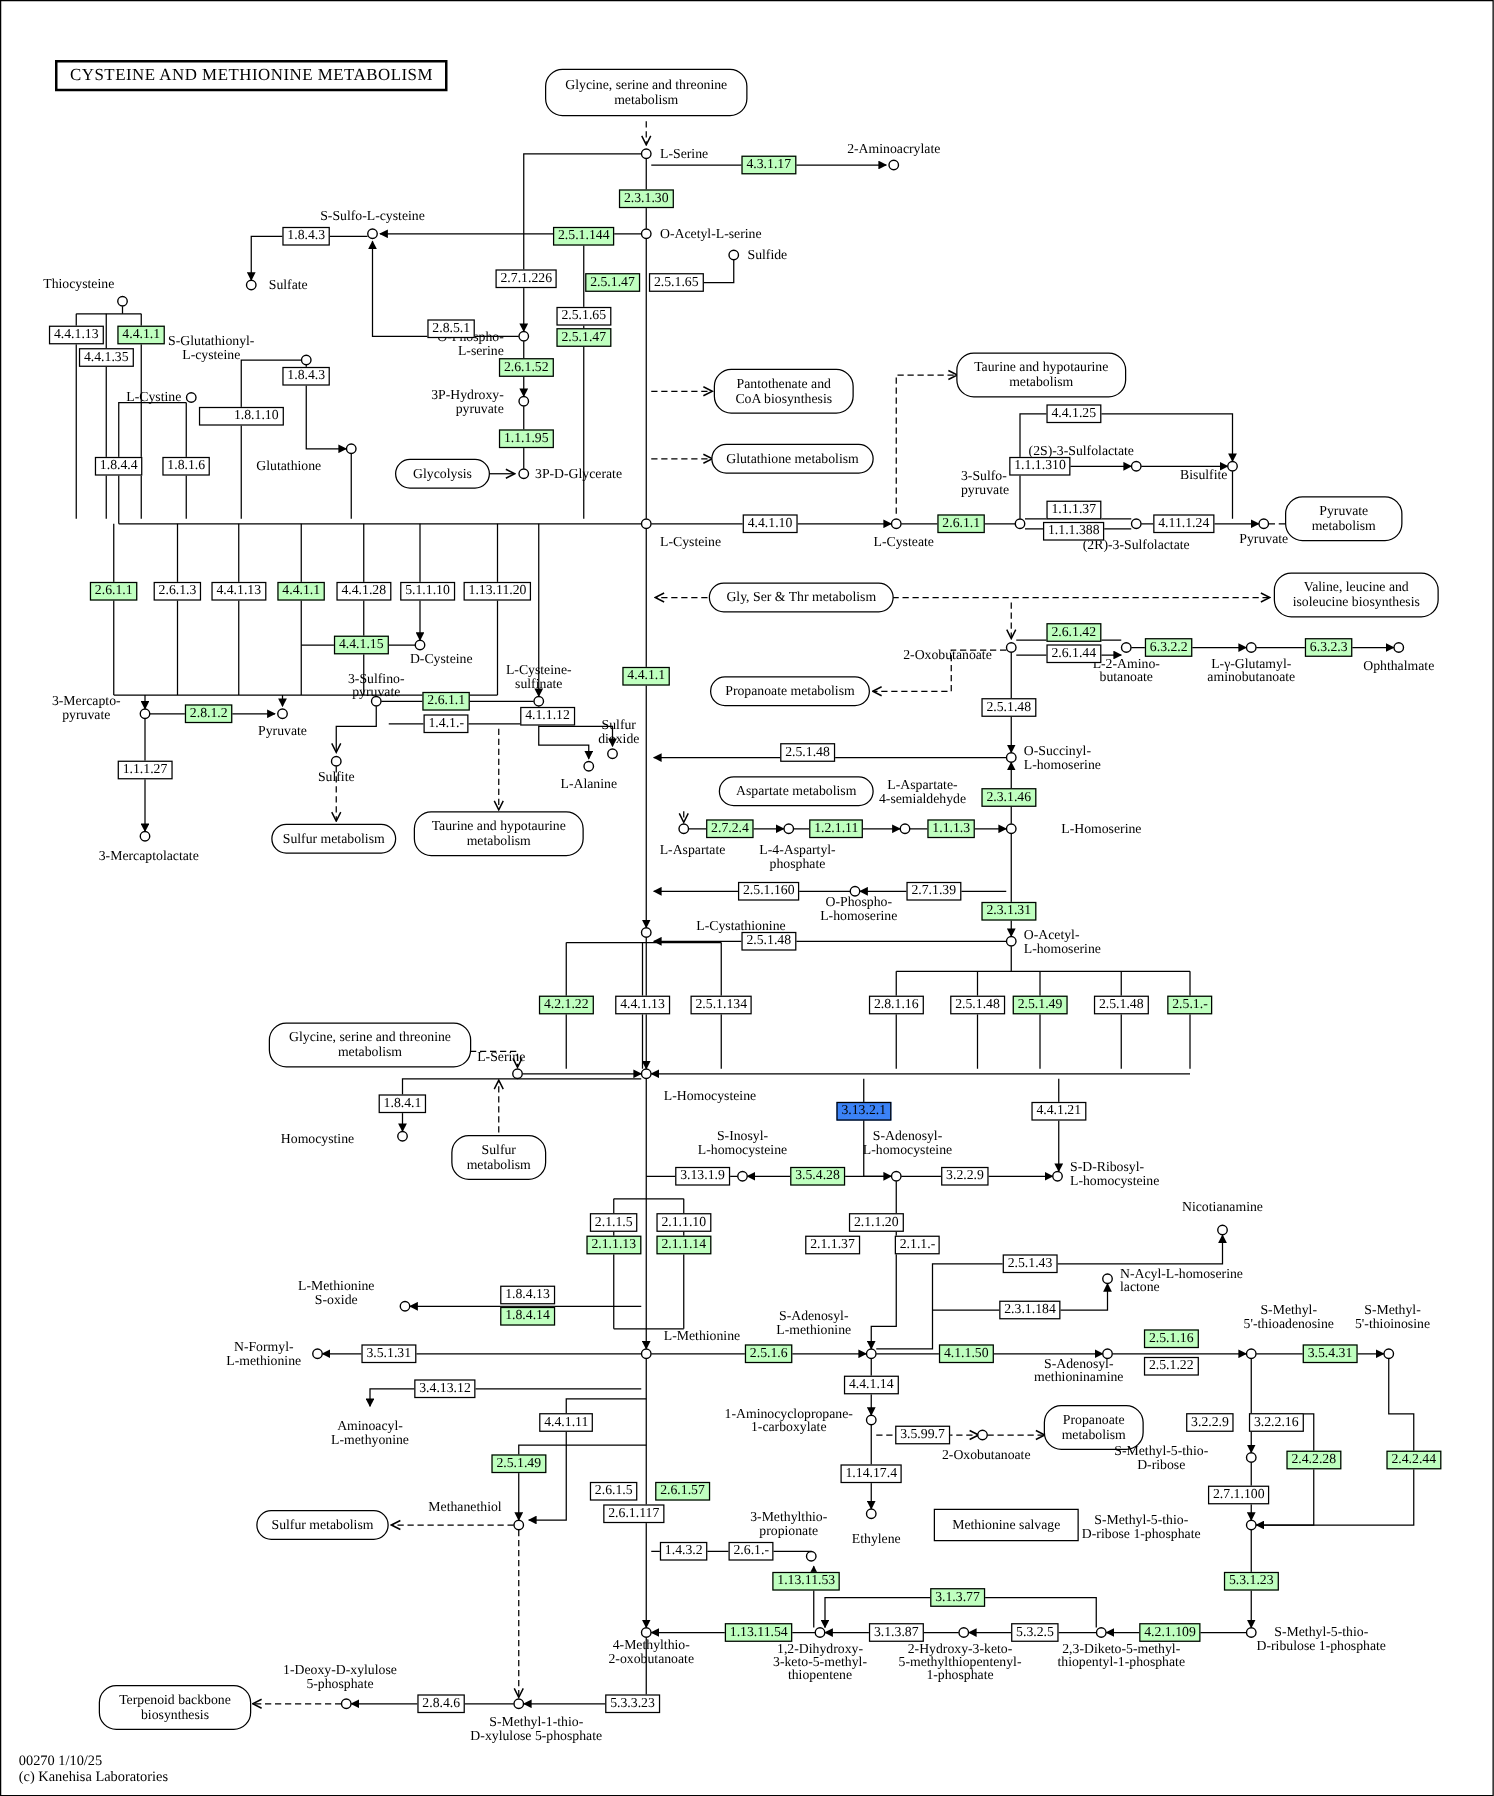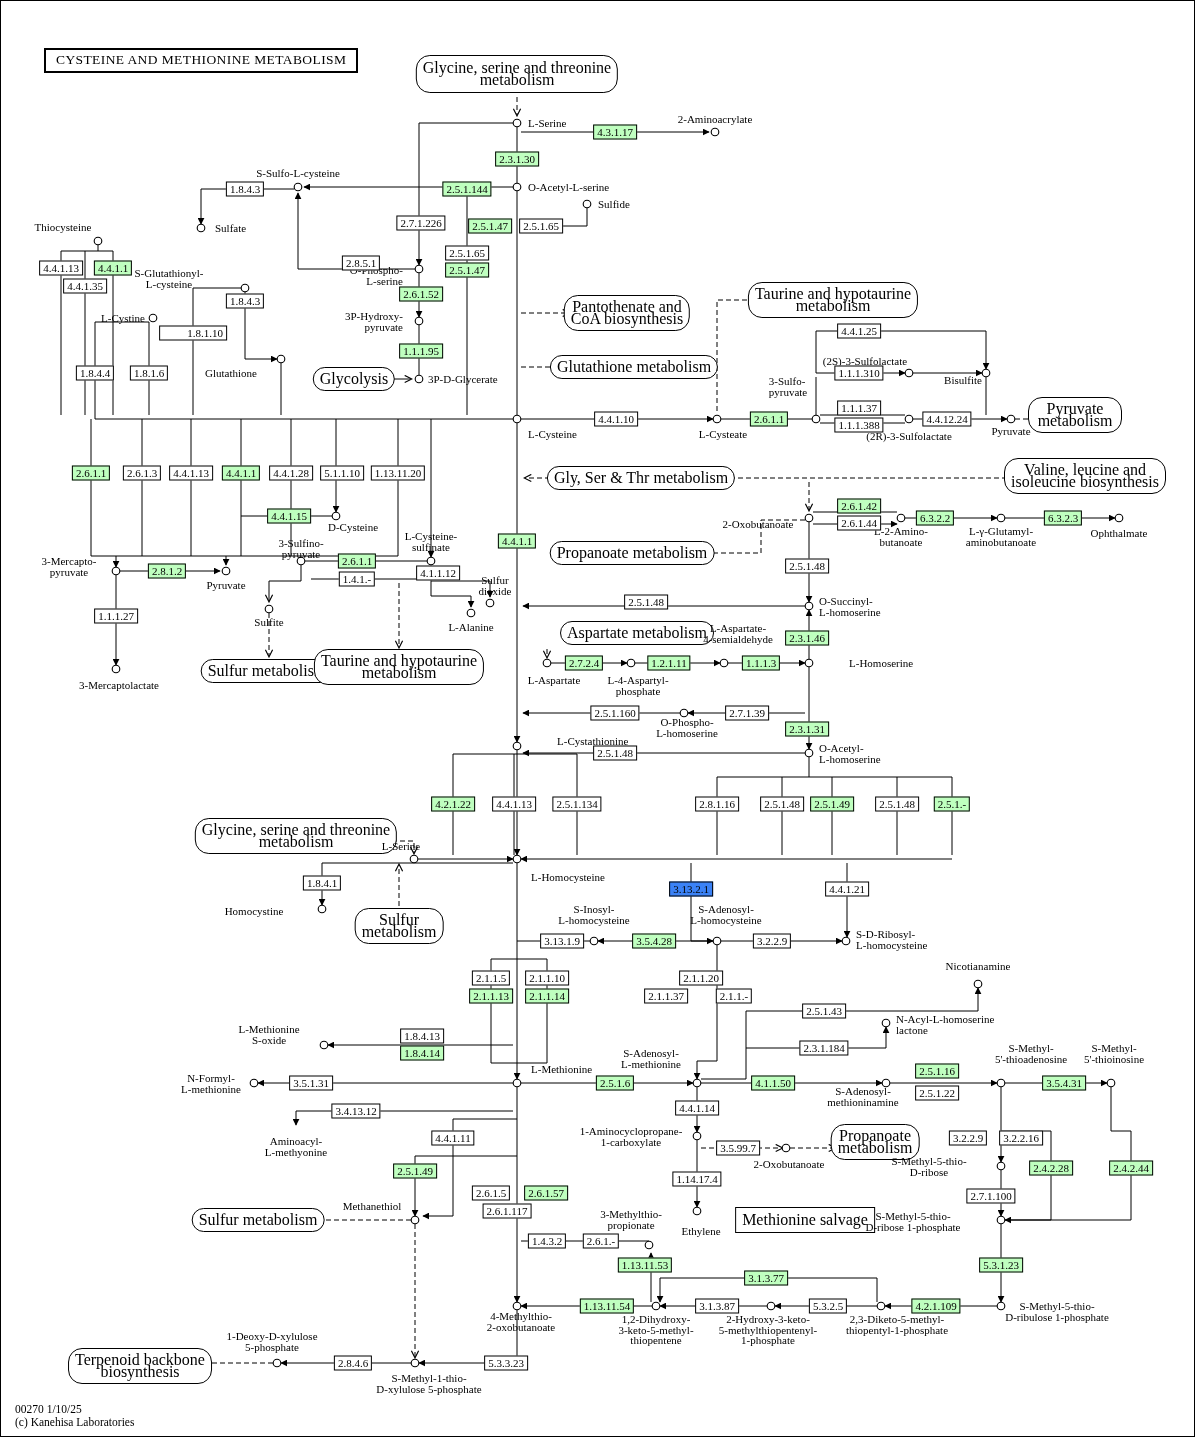--- a/index.html
+++ b/index.html
@@ -5,21 +5,21 @@
   *{box-sizing:border-box;}
   body{margin:0;background:#777;}
   .page{position:relative;width:1195px;height:1437px;margin:0 auto;background:#fff;
         border:1px solid #000;font-family:"Liberation Serif",serif;color:#000;overflow:hidden;}
   svg.wires{position:absolute;left:0;top:0;}
   .title-box{position:absolute;left:43px;top:47px;border:2px solid #000;background:#fff;
         padding:2px 10px 3px;font-size:13.5px;letter-spacing:.4px;white-space:nowrap;}
   .enzyme{position:absolute;transform:translate(-50%,-50%);border:1px solid #000;background:#fff;
         font-size:11px;line-height:13px;padding:0 3px;white-space:nowrap;z-index:3;}
   .pathway{position:absolute;transform:translate(-50%,-50%);border:1px solid #000;background:#fff;
-        border-radius:14px;font-size:16px;line-height:12px;display:flex;flex-direction:column;
+        border-radius:14px;font-size:11px;line-height:12px;display:flex;flex-direction:column;
         align-items:center;justify-content:center;text-align:center;padding:2px 6px;z-index:2;white-space:nowrap;}
   .pathway.rect{border-radius:0;}
   .metab{position:absolute;font-size:11px;line-height:10.5px;white-space:nowrap;z-index:2;}
   .footer{position:absolute;left:14px;top:1402px;font-size:11.5px;line-height:13px;}
 </style>
 </head>
 <body>
 
 <div class="page" id="page">
   <div class="title-box">CYSTEINE AND METHIONINE METABOLISM</div>
@@ -321,26 +321,26 @@
       <div class="enzyme" style="left: 60px; top: 267px; background: rgb(255, 255, 255);">4.4.1.13</div>
       <div class="enzyme" style="left: 112px; top: 267px; background: rgb(191, 255, 191);">4.4.1.1</div>
       <div class="enzyme" style="left: 84px; top: 285px; background: rgb(255, 255, 255);">4.4.1.35</div>
       <div class="enzyme" style="left: 244px; top: 300px; background: rgb(255, 255, 255);">1.8.4.3</div>
       <div class="enzyme" style="left: 420px; top: 293px; background: rgb(191, 255, 191);">2.6.1.52</div>
       <div class="enzyme" style="left: 192px; top: 332px; background: rgb(255, 255, 255); padding-left: 27px;">1.8.1.10</div>
       <div class="enzyme" style="left: 420px; top: 350px; background: rgb(191, 255, 191);">1.1.1.95</div>
       <div class="enzyme" style="left: 94px; top: 372px; background: rgb(255, 255, 255);">1.8.4.4</div>
       <div class="enzyme" style="left: 148px; top: 372px; background: rgb(255, 255, 255);">1.8.1.6</div>
       <div class="enzyme" style="left: 858px; top: 330px; background: rgb(255, 255, 255);">4.4.1.25</div>
-      <div class="enzyme" style="left: 858px; top: 372px; background: rgb(255, 255, 255);">1.1.1.310</div>
+      <div class="enzyme" style="left: 831px; top: 372px; background: rgb(255, 255, 255);">1.1.1.310</div>
       <div class="enzyme" style="left: 615px; top: 418px; background: rgb(255, 255, 255);">4.4.1.10</div>
       <div class="enzyme" style="left: 768px; top: 418px; background: rgb(191, 255, 191);">2.6.1.1</div>
       <div class="enzyme" style="left: 858px; top: 407px; background: rgb(255, 255, 255);">1.1.1.37</div>
       <div class="enzyme" style="left: 858px; top: 424px; background: rgb(255, 255, 255);">1.1.1.388</div>
-      <div class="enzyme" style="left: 946px; top: 418px; background: rgb(255, 255, 255);">4.4.12.24</div>
+      <div class="enzyme" style="left: 946px; top: 418px; background: rgb(255, 255, 255);">4.11.1.24</div>
       <div class="enzyme" style="left: 90px; top: 472px; background: rgb(191, 255, 191);">2.6.1.1</div>
       <div class="enzyme" style="left: 141px; top: 472px; background: rgb(255, 255, 255);">2.6.1.3</div>
       <div class="enzyme" style="left: 190px; top: 472px; background: rgb(255, 255, 255);">4.4.1.13</div>
       <div class="enzyme" style="left: 240px; top: 472px; background: rgb(191, 255, 191);">4.4.1.1</div>
       <div class="enzyme" style="left: 290px; top: 472px; background: rgb(255, 255, 255);">4.4.1.28</div>
       <div class="enzyme" style="left: 341px; top: 472px; background: rgb(255, 255, 255);">5.1.1.10</div>
       <div class="enzyme" style="left: 397px; top: 472px; background: rgb(255, 255, 255);">1.13.11.20</div>
       <div class="enzyme" style="left: 858px; top: 505px; background: rgb(191, 255, 191);">2.6.1.42</div>
       <div class="enzyme" style="left: 858px; top: 522px; background: rgb(255, 255, 255);">2.6.1.44</div>
       <div class="enzyme" style="left: 934px; top: 517px; background: rgb(191, 255, 191);">6.3.2.2</div>

